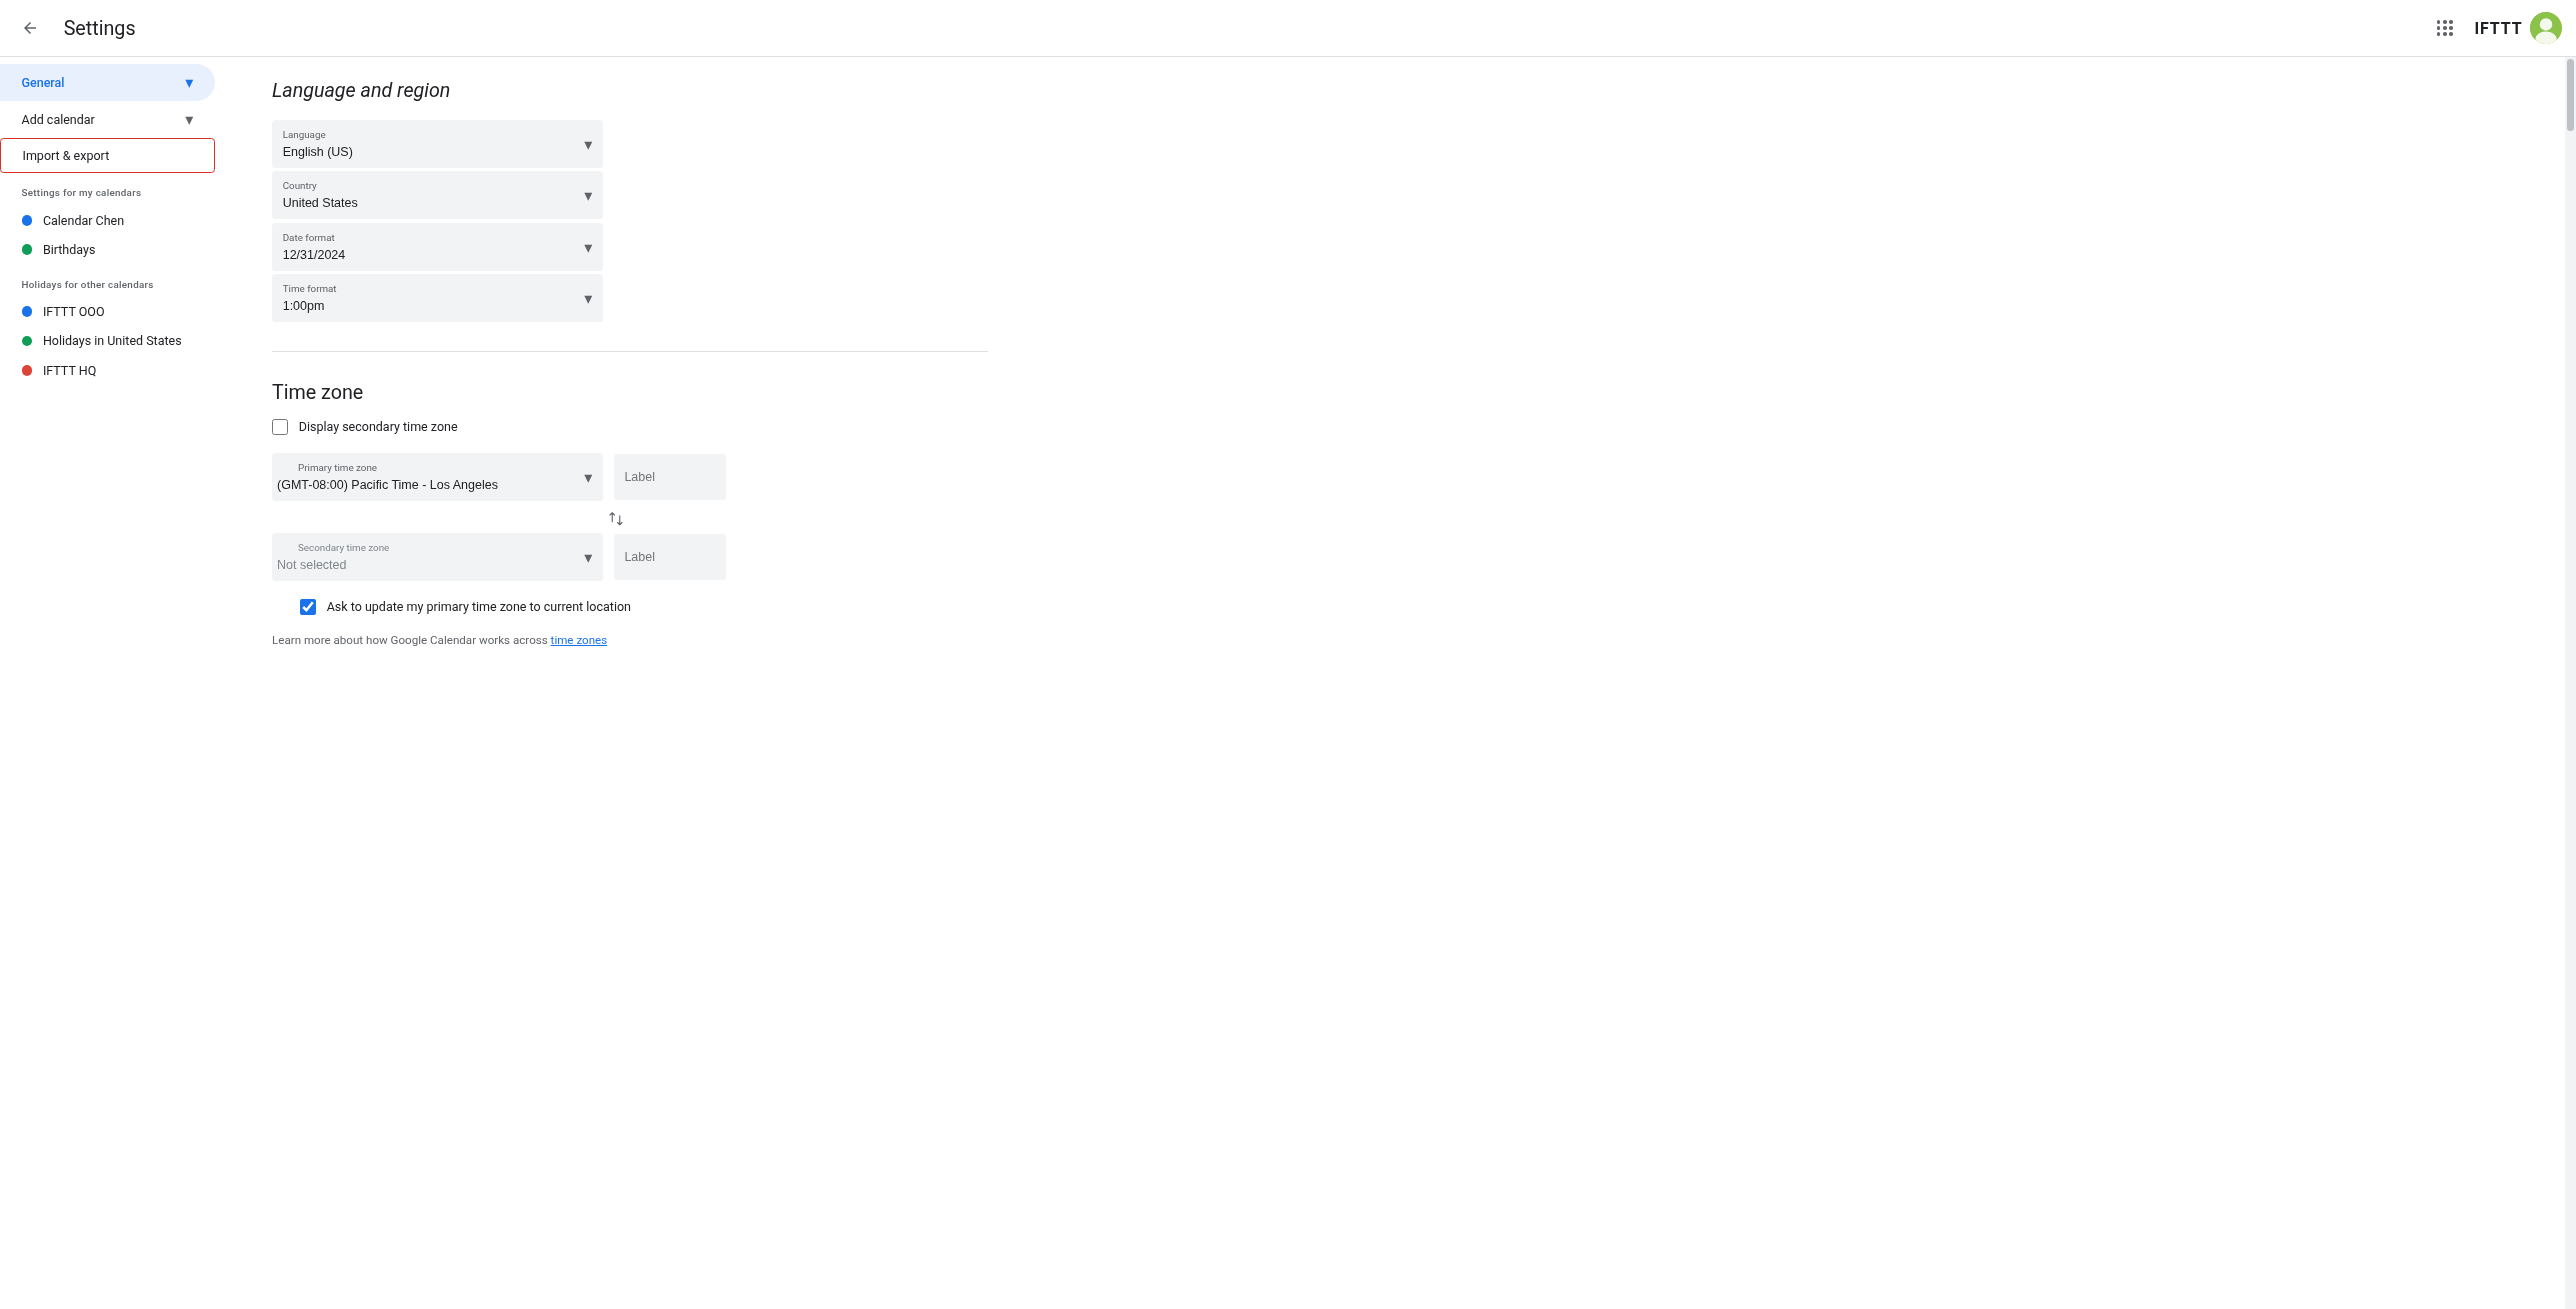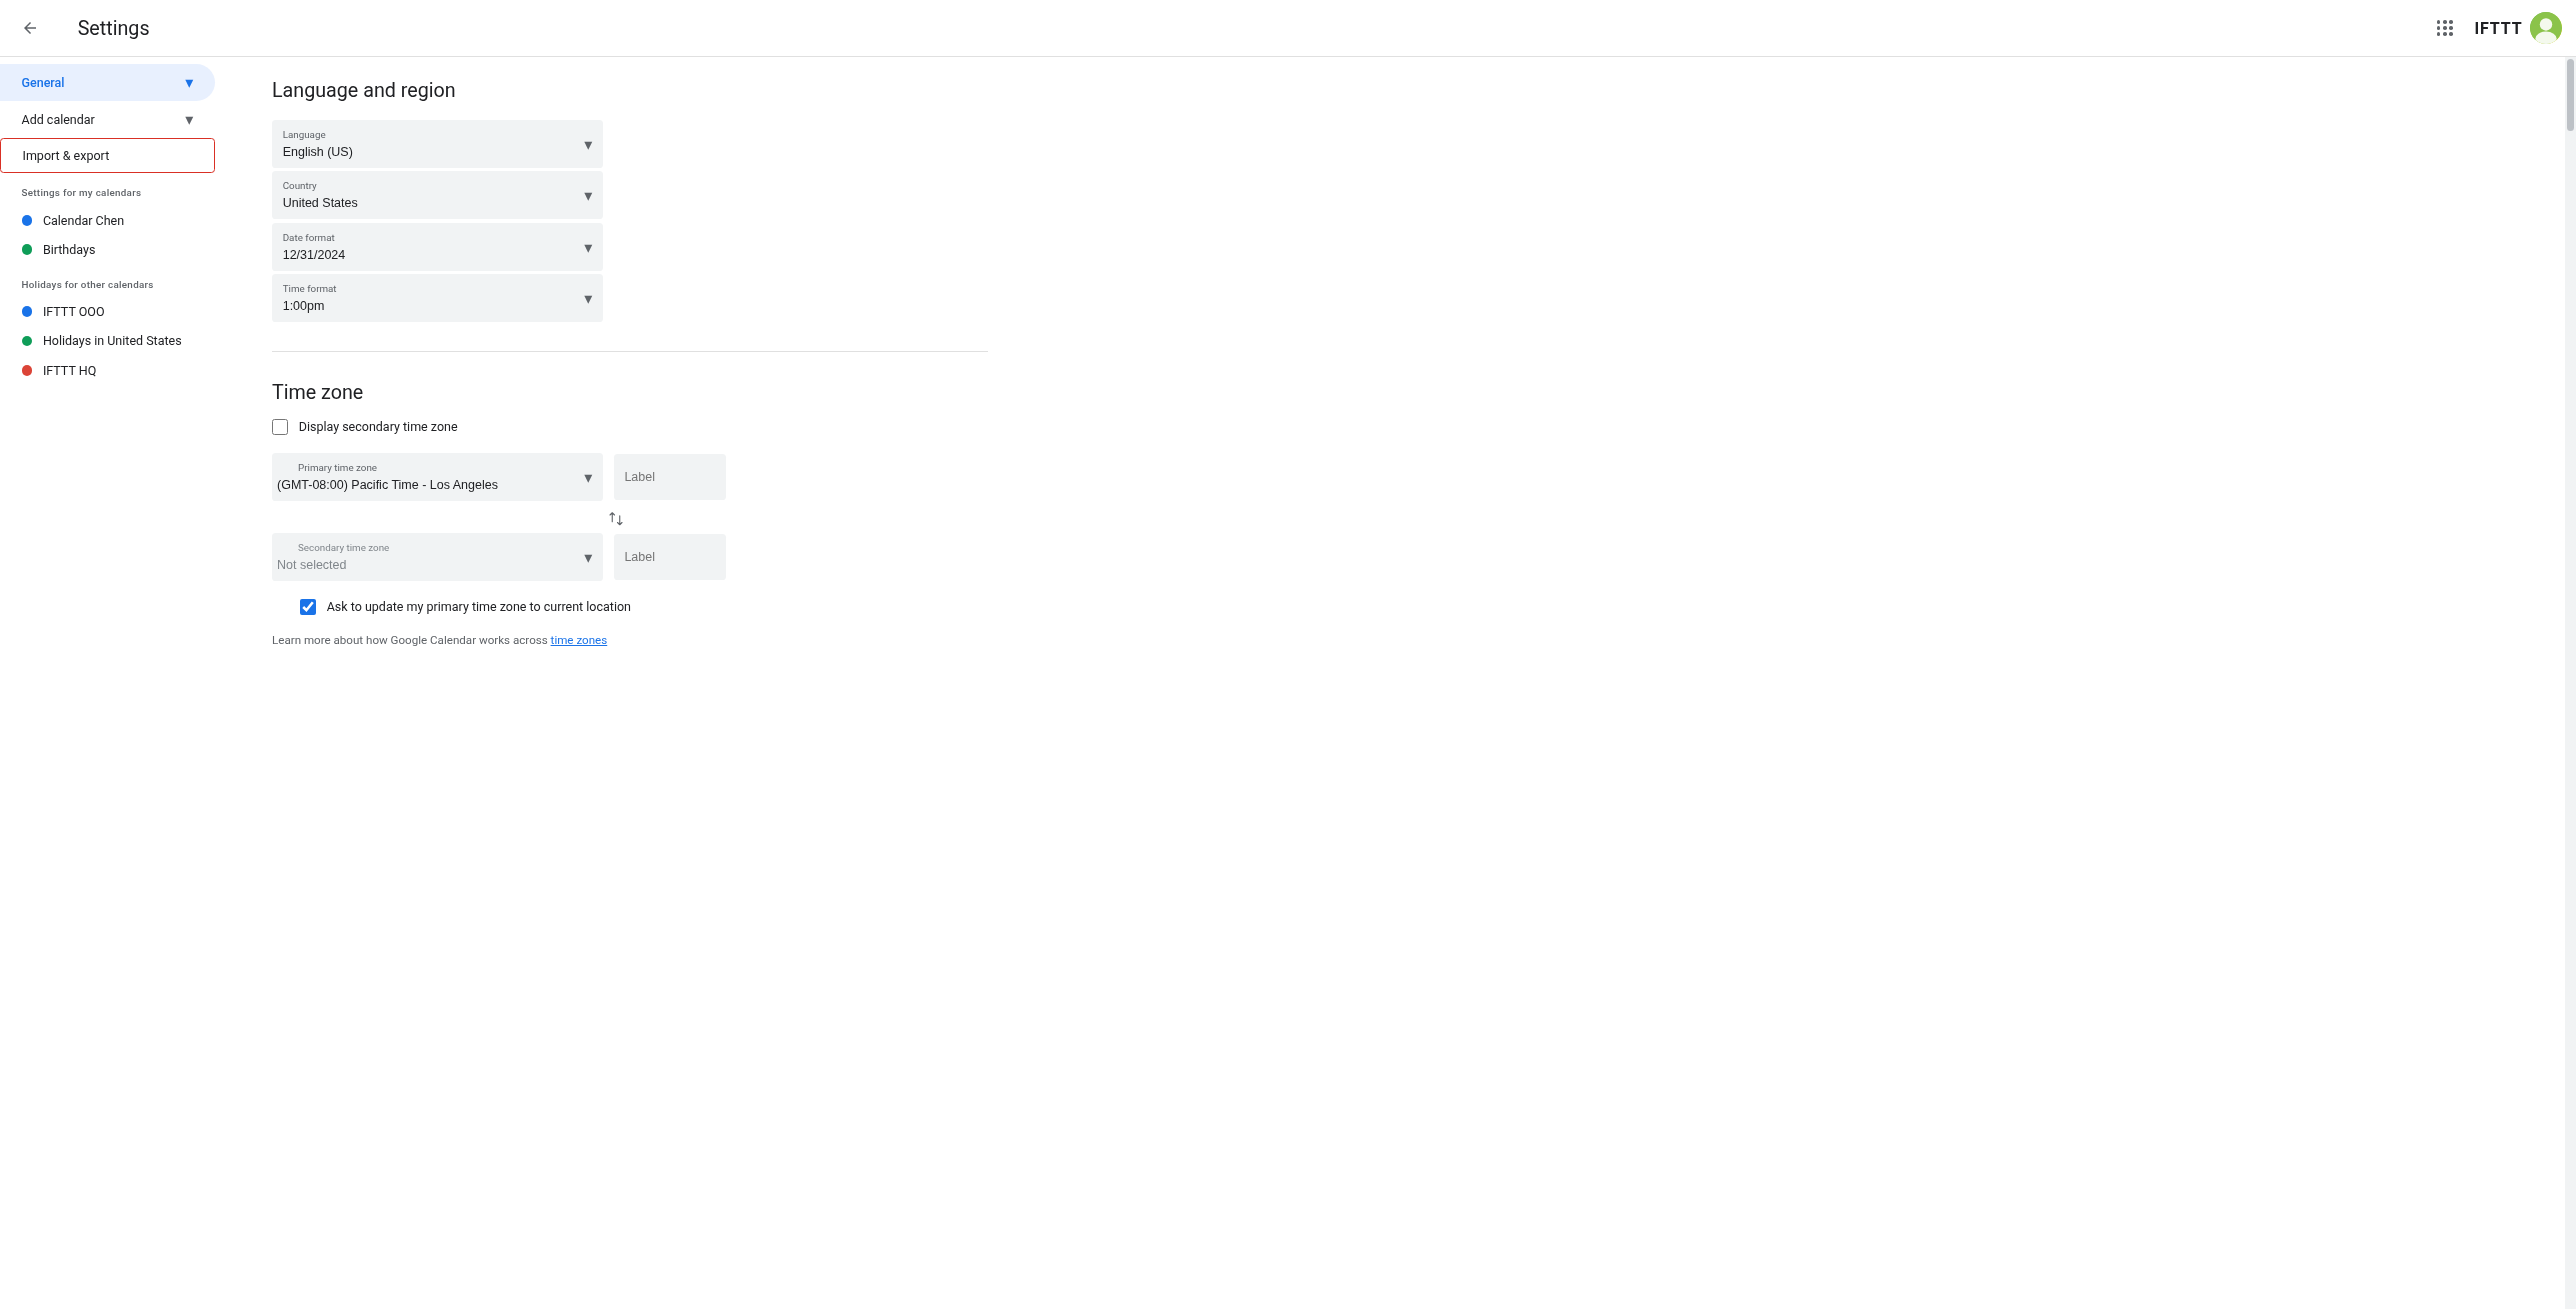--- a/index.html
+++ b/index.html
@@ -20,21 +20,21 @@
       height: 57px;
       border-bottom: 0.9px solid #e0e0e0;
       position: sticky;
       top: 0;
       background: #fff;
       z-index: 100;
     }
     .header-left {
       display: flex;
       align-items: center;
-      gap: 31px;
+      gap: 17px;
     }
     .back-icon {
       cursor: pointer;
       font-size: 18px;
       color: #5f6368;
       padding: 7.2px;
       border-radius: 50%;
       display: flex;
       align-items: center;
       justify-content: center;
@@ -182,20 +182,21 @@
       position: absolute;
       top: 0;
     }
 
     
     .section-title {
       font-size: 19.7px;
       font-weight: 400;
       color: #202124;
       margin-bottom: 18px;
+      font-style: italic;
     }
 
     
     .field-group {
       display: flex;
       flex-direction: column;
       gap: 3.6px;
       margin-bottom: 3.6px;
     }
     .field-wrapper {

